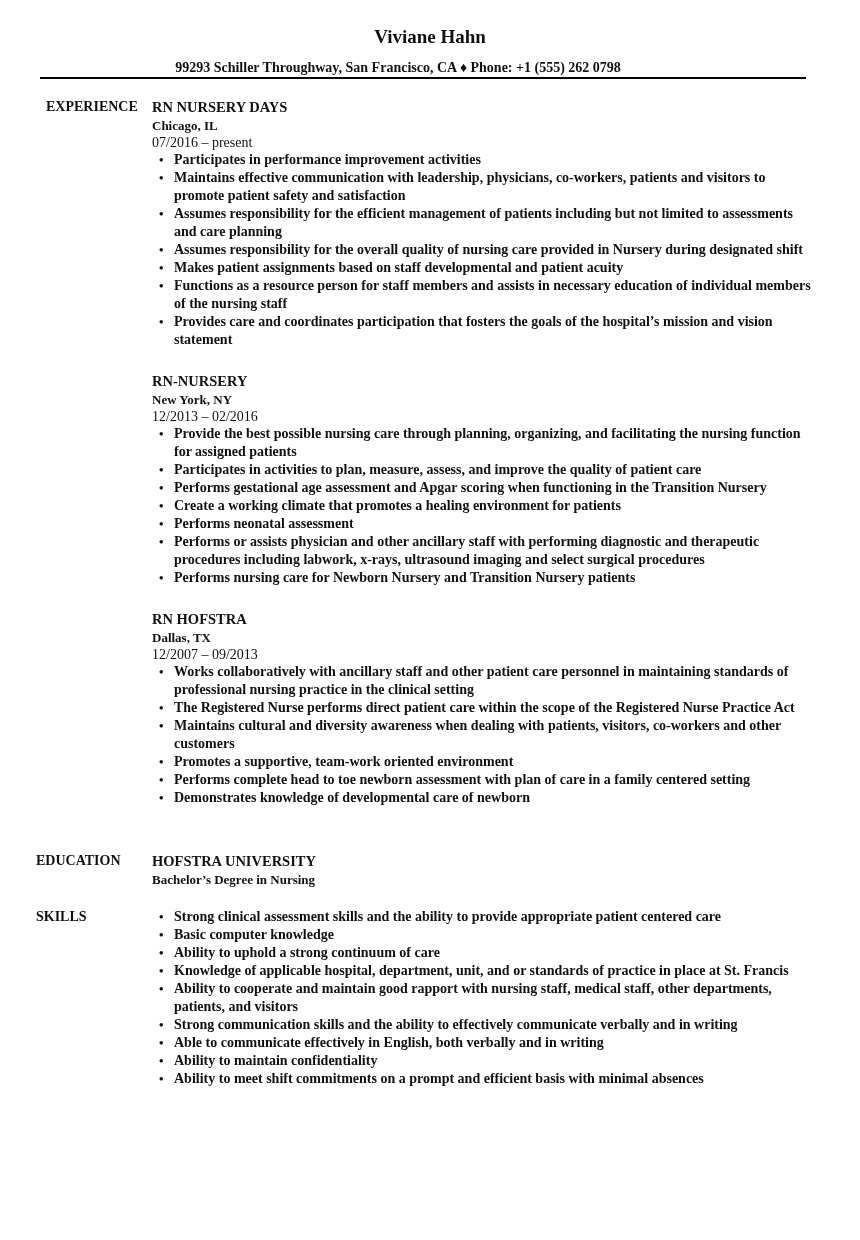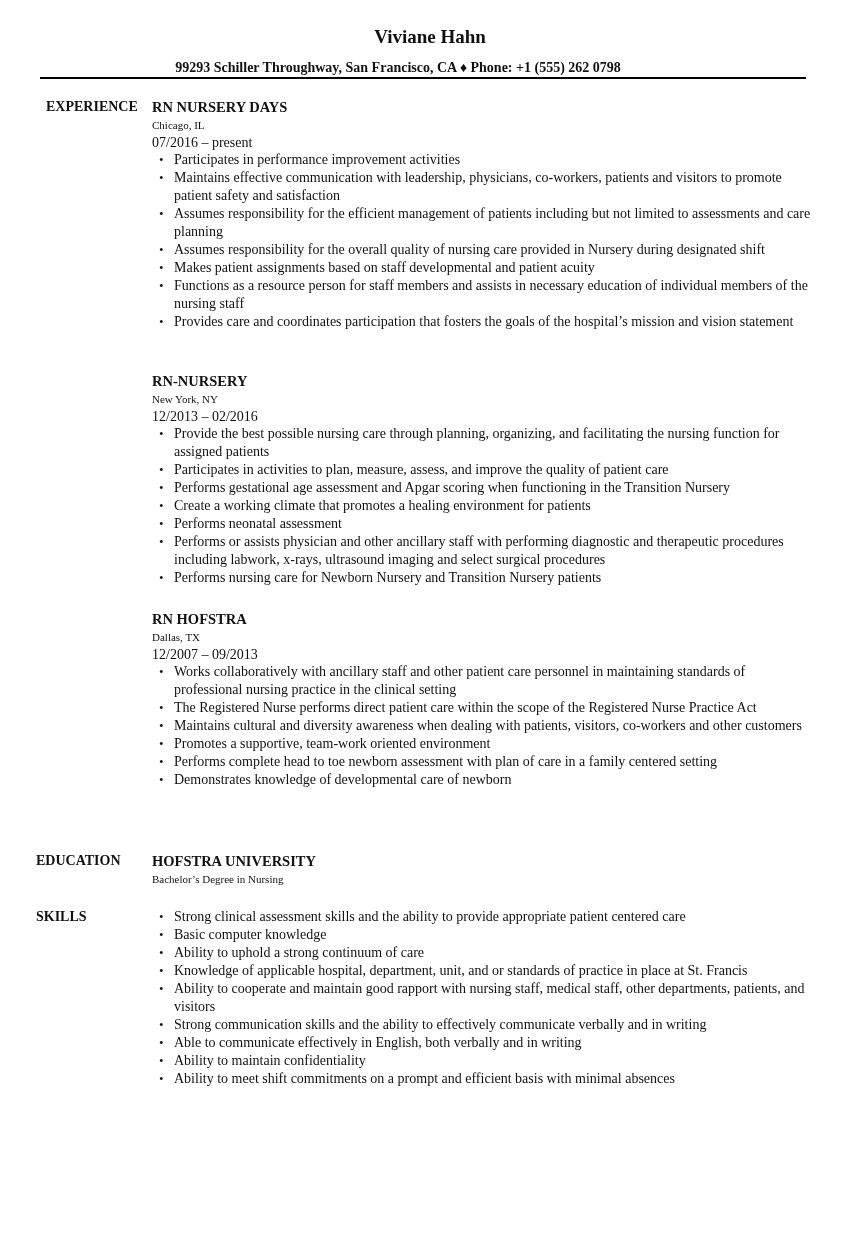--- a/index.html
+++ b/index.html
@@ -16,24 +16,24 @@
       font-weight: bold; font-size: 14px; line-height: 17px;
     }
     .rule {
       position: absolute; top: 77px; left: 40px; width: 766px; height: 2px; background: #000;
     }
     .section-label {
       position: absolute; left: 36px; font-weight: bold; font-size: 14px; line-height: 18px;
     }
     .block { position: absolute; left: 152px; width: 660px; font-size: 14px; line-height: 18px; }
     .job-title { font-weight: bold; font-size: 14.5px; line-height: 19px; }
-    .job-loc { font-weight: normal; font-size: 11px; line-height: 17px; }
+    .job-loc { font-weight: bold; font-size: 13px; line-height: 17px; }
     .job-date { line-height: 17px; }
     ul { margin: 0; padding: 0 0 0 22px; list-style: none; }
-    li { position: relative; line-height: 18px; }
+    li { position: relative; line-height: 18px; font-weight: bold; }
     li::before {
       content: "•"; position: absolute; left: -15px; top: 0; font-size: 13px;
     }
   </style>
 </head>
 <body>
 
 <div class="name">Viviane Hahn</div>
 <div class="contact">99293 Schiller Throughway, San Francisco, CA ♦ Phone: +1 (555) 262 0798</div>
 <div class="rule"></div>

